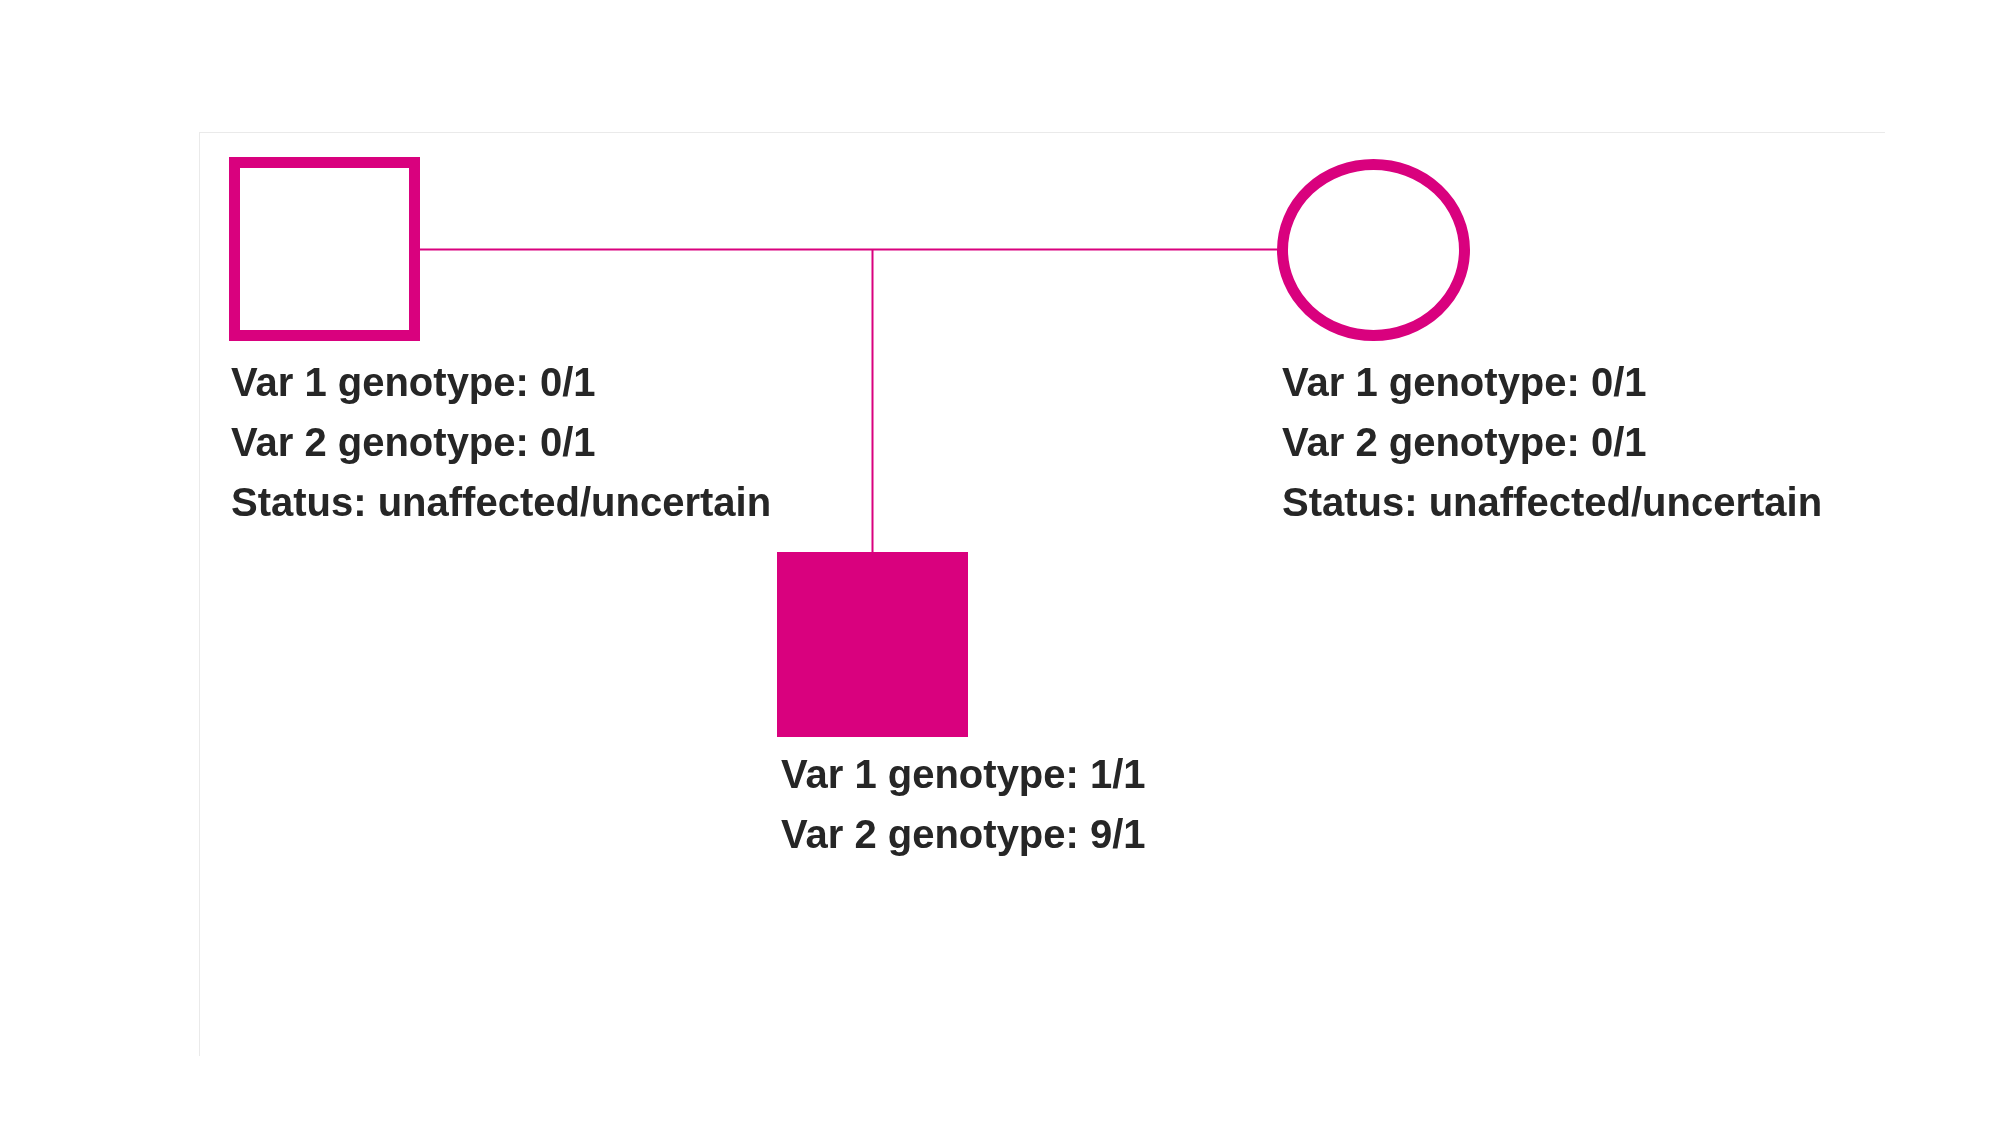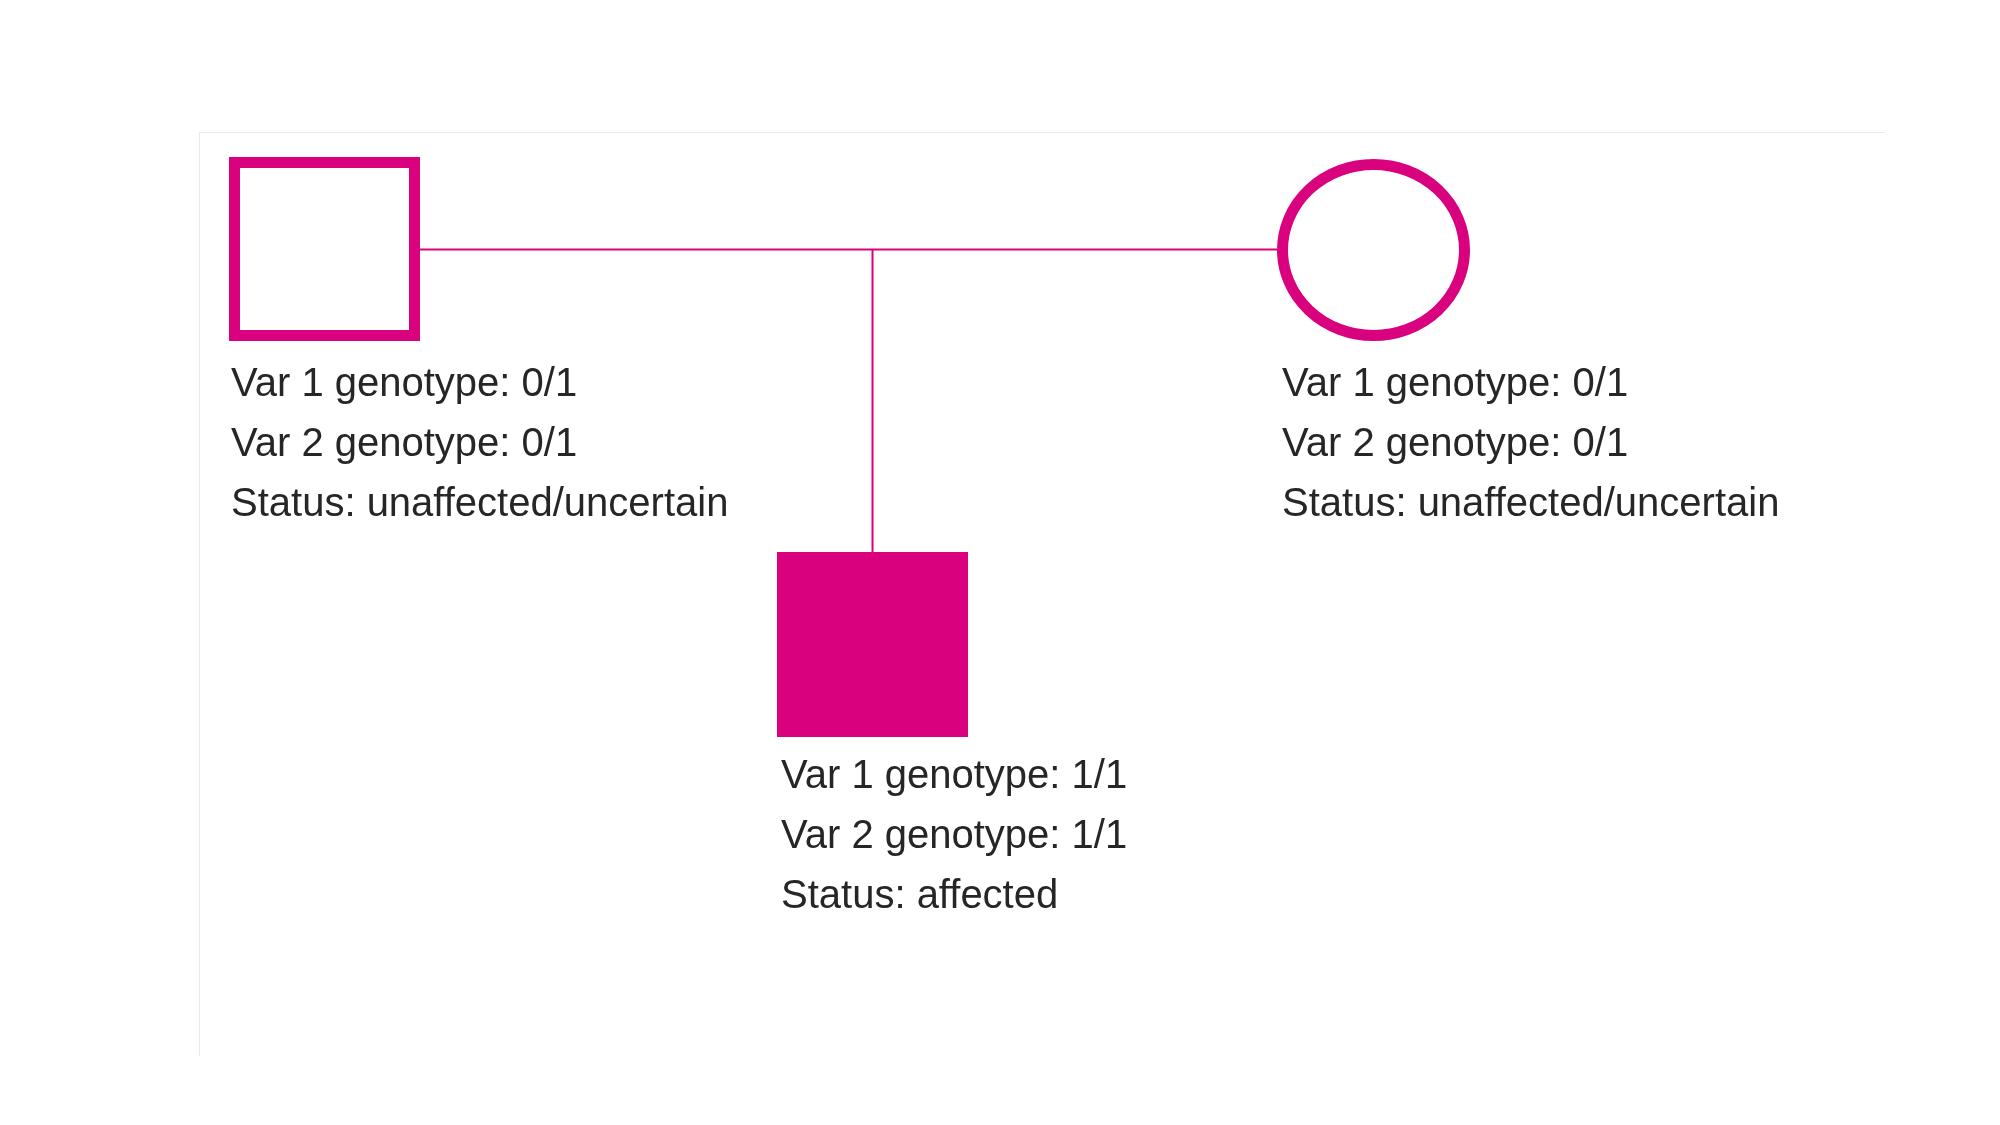--- a/index.html
+++ b/index.html
@@ -17,21 +17,21 @@
     border-top:1px solid var(--color-panel-border);
     border-left:1px solid var(--color-panel-border);
     background:transparent;
   }
   svg.pedigree{position:absolute;left:0;top:0;width:2000px;height:1125px;display:block;}
   .sym-stroke{fill:none;stroke:var(--color-accent);stroke-width:11px;}
   .sym-fill{fill:var(--color-accent);stroke:none;}
   .connector{stroke:var(--color-accent);stroke-width:2px;}
   .label-block{
     position:absolute;
-    font-size:40px;line-height:60px;font-weight:400;
+    font-size:40px;line-height:60px;font-weight:700;
     color:var(--color-text);white-space:nowrap;
   }
   .father-labels{left:231px;top:352px;}
   .mother-labels{left:1282px;top:352px;}
   .child-labels{left:781px;top:744px;}
   .analysis-note{position:absolute;left:229px;top:994px;font-size:40px;line-height:60px;white-space:nowrap;color:var(--color-text);}
 </style>
 </head>
 <body>
 
@@ -54,18 +54,17 @@
   </div>
 
   <div class="label-block mother-labels">
     <div>Var 1 genotype: 0/1</div>
     <div>Var 2 genotype: 0/1</div>
     <div>Status: unaffected/uncertain</div>
   </div>
 
   <div class="label-block child-labels">
     <div>Var 1 genotype: 1/1</div>
-    <div>Var 2 genotype: 1/1</div>
-    <div>Status: affected</div>
+    <div>Var 2 genotype: 9/1</div>
   </div>
 
 
 </div>
 
 </body></html>

